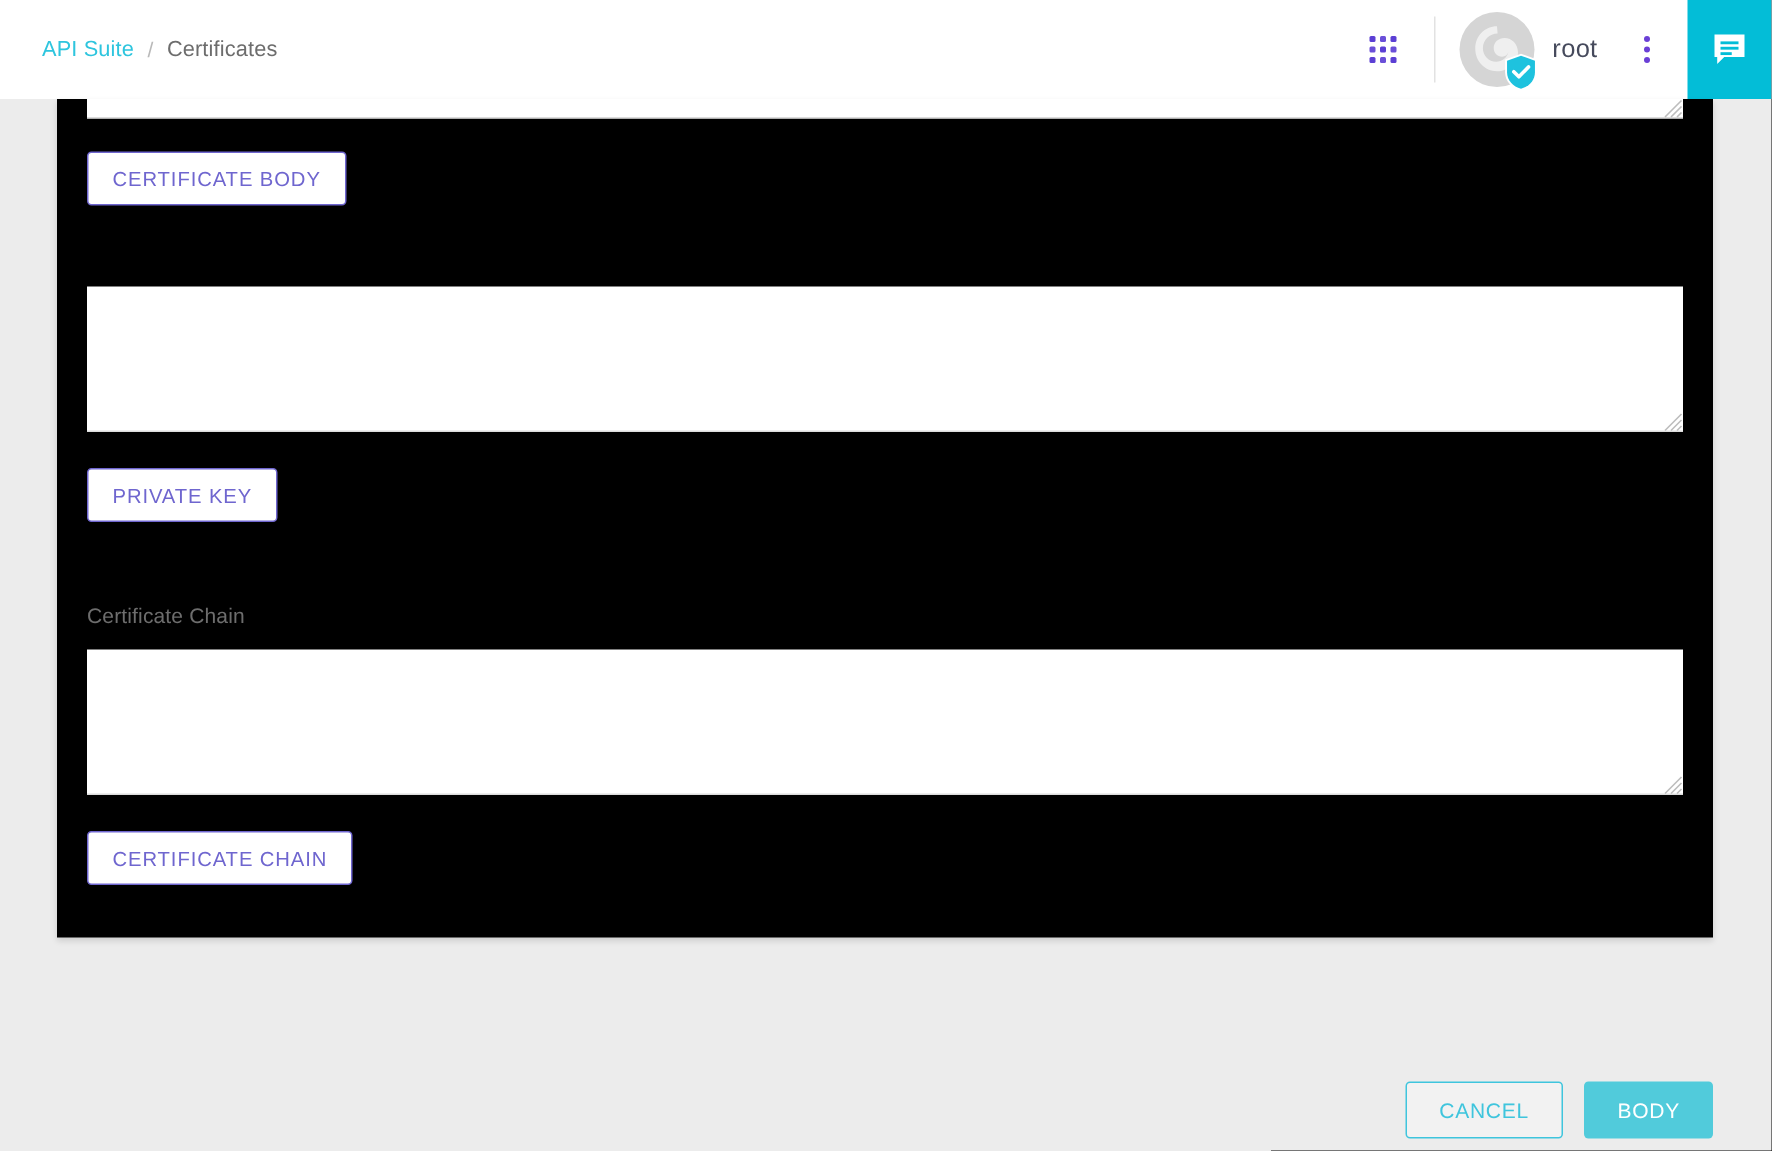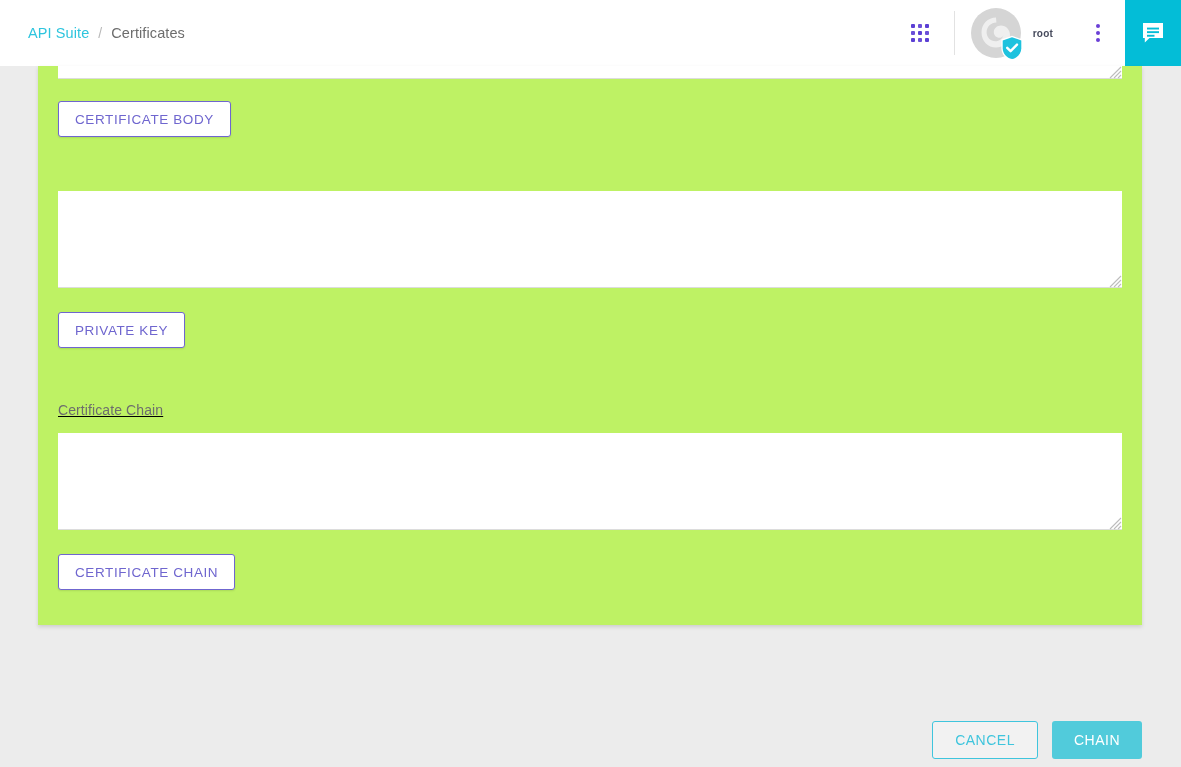--- a/index.html
+++ b/index.html
@@ -101,25 +101,25 @@
     left: 10px; top: 9px;
     width: 30px; height: 31px;
   }
   .shield-badge {
     position: absolute;
     right: -3px; bottom: -3px;
     width: 24px; height: 26px;
   }
 
   .username {
-    font-size: 10px;
-    font-weight: bold;
+    font-size: 17px;
+    font-weight: normal;
     color: #464a5c;
     letter-spacing: .2px;
-    margin-right: 32px;
+    margin-right: 20px;
   }
 
   .kebab {
     width: 26px;
     height: 40px;
     display: flex;
     flex-direction: column;
     align-items: center;
     justify-content: center;
     gap: 3px;
@@ -142,21 +142,21 @@
     cursor: pointer;
   }
 
   
   .card {
     position: absolute;
     left: 38px;
     top: 66px;
     width: 1104px;
     height: 559px;
-    background: #bef264;
+    background: #000000;
     box-shadow: 0 2px 4px rgba(0,0,0,.13);
     box-sizing: border-box;
     overflow: hidden;
   }
 
   .field-block {
     position: absolute;
     left: 20px;
     width: 1064px;
   }
@@ -340,14 +340,14 @@
         <path d="M13 2 L2 13 M13 6 L6 13 M13 10 L10 13" stroke="#bdbdbd" stroke-width="1.1" fill="none"></path>
       </svg>
     </div>
     <button class="outline-btn" style="margin-top:24px;">CERTIFICATE CHAIN</button>
   </div>
 
 </div>
 
 <div class="footer-actions">
   <button class="btn-cancel">CANCEL</button>
-  <button class="btn-save">CHAIN</button>
+  <button class="btn-save">BODY</button>
 </div>
 
 </body></html>

